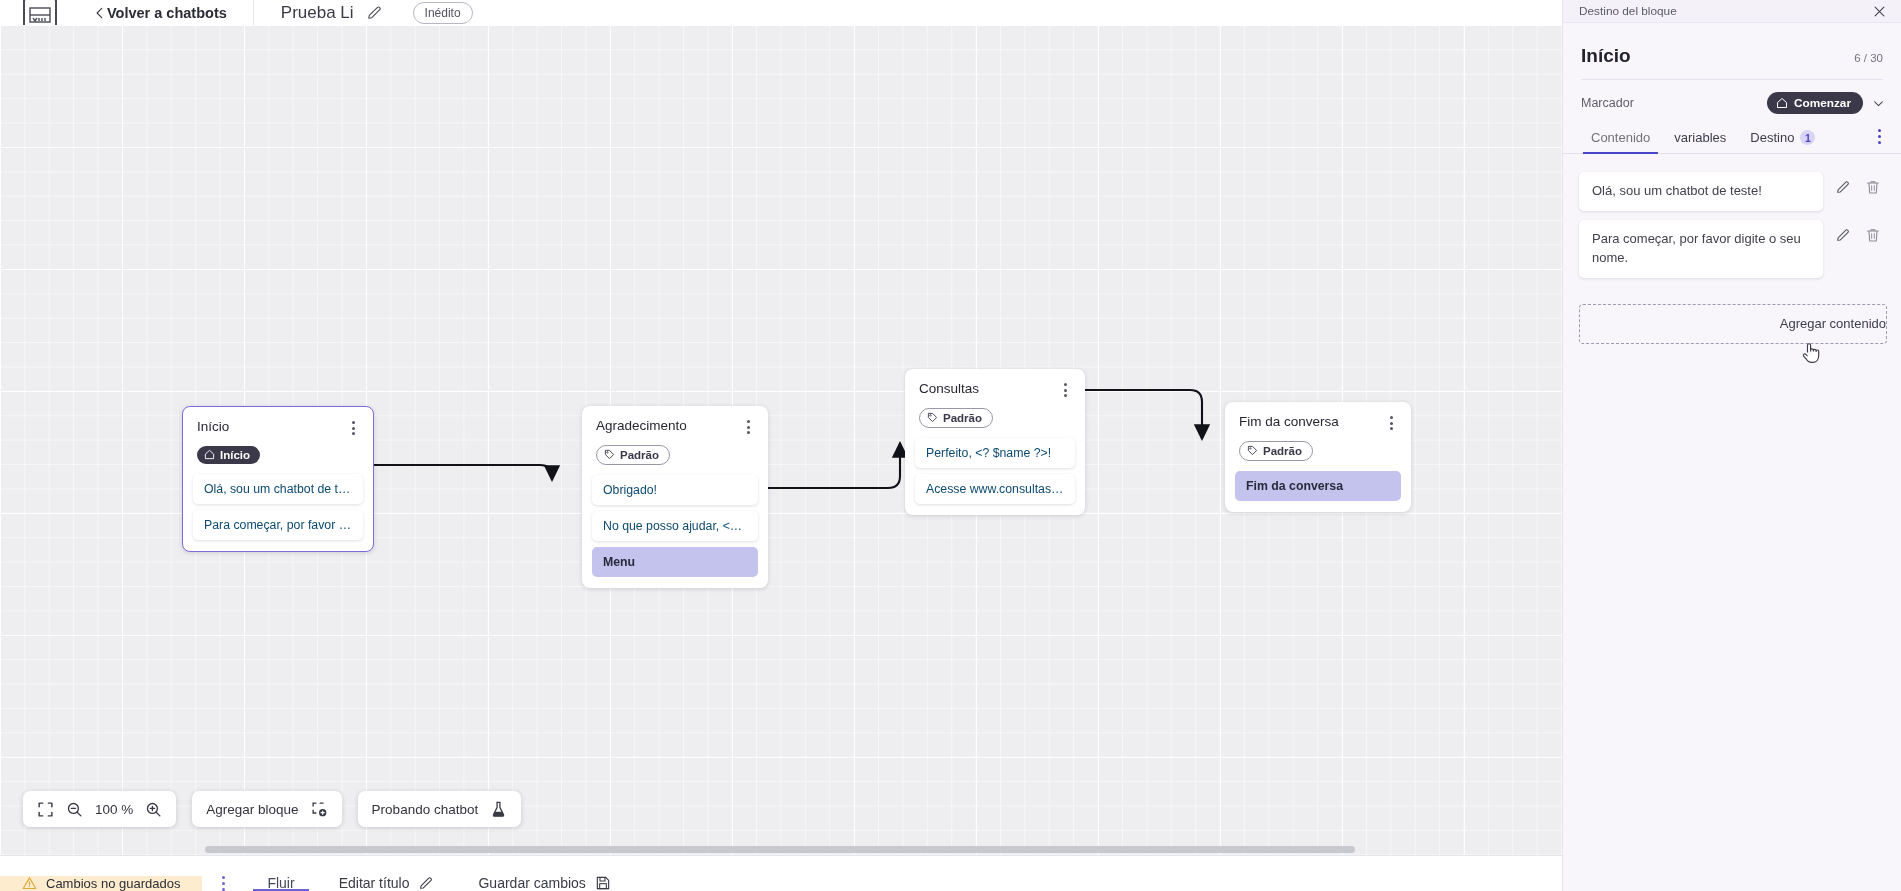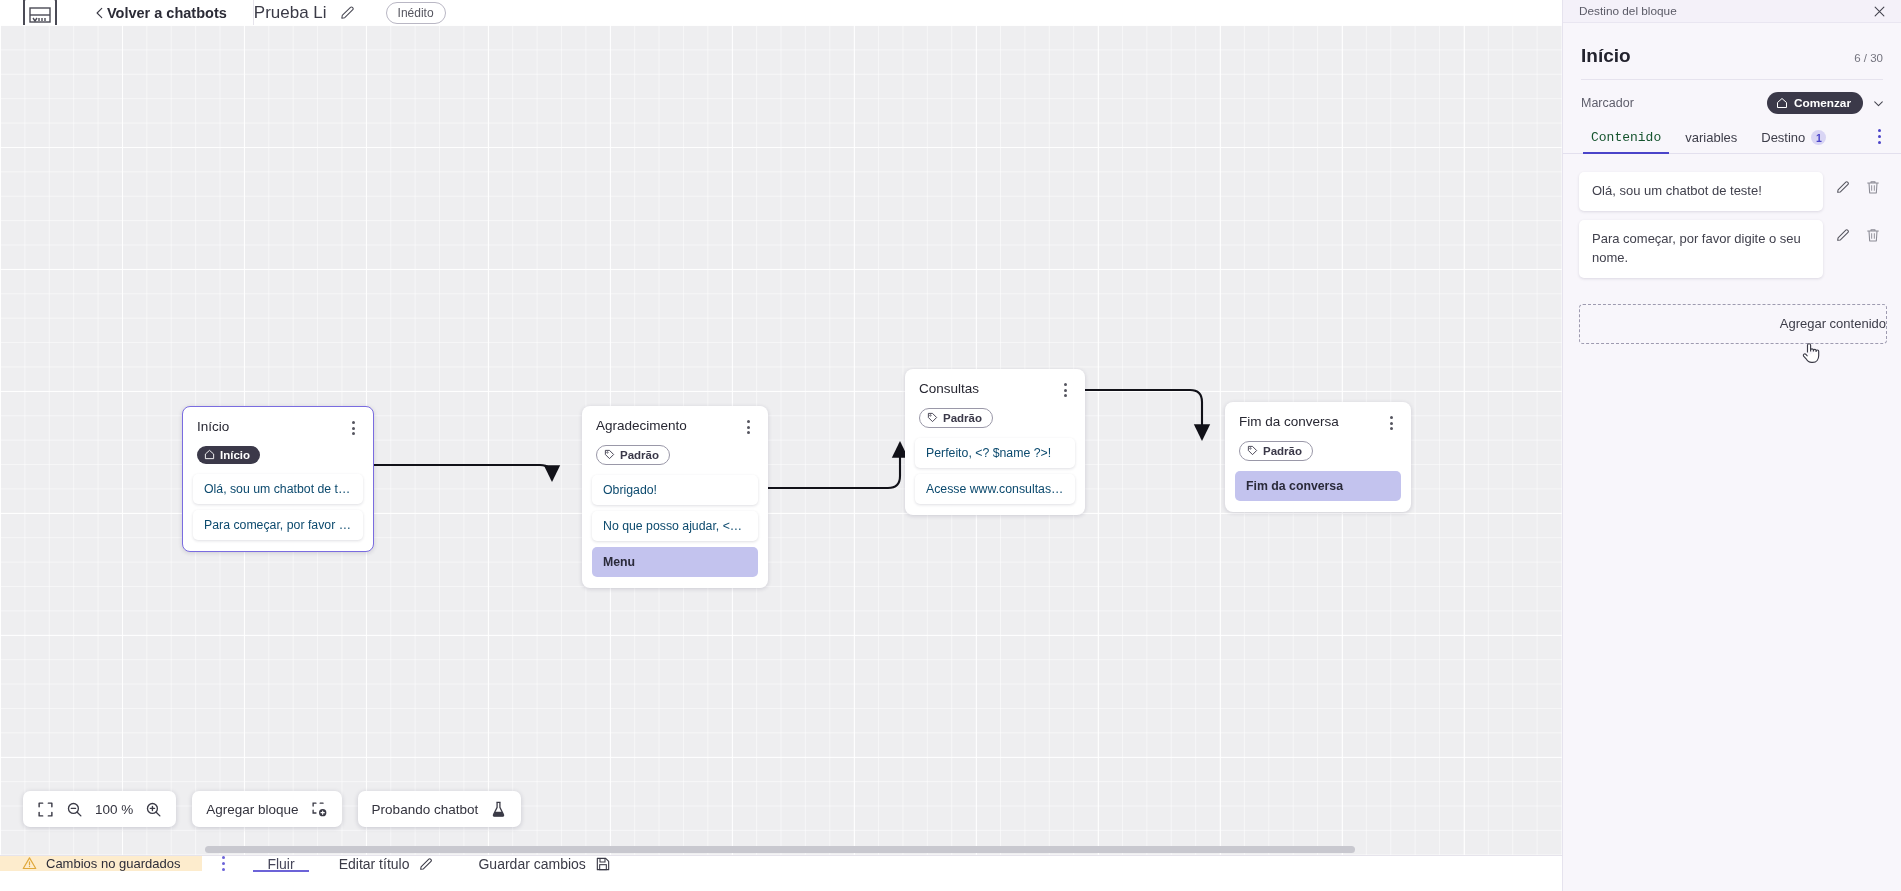--- a/index.html
+++ b/index.html
@@ -27,21 +27,21 @@
   #back-link {
     display: flex; align-items: center; 
     margin-left: 36px; cursor: pointer; flex: 0 0 auto;
   }
   #back-chevron { width: 14px; height: 14px; flex: 0 0 auto; }
   #back-label { font-size: 14.5px; color: #2b2b36; font-weight: 600; white-space: nowrap; }
   #topbar-divider {
     width: 1px; height: 44px; background: #e6e4ec; margin-left: 26px; flex: 0 0 auto;
   }
   #doc-title-wrap {
-    display: flex; align-items: center; gap: 12px; flex: 0 0 auto;
+    display: flex; align-items: center; gap: 12px; margin-left: 27px; flex: 0 0 auto;
   }
   #doc-title { font-size: 17px; color: #3a3a46; white-space: nowrap; }
   #title-edit-icon { width: 17px; height: 17px; cursor: pointer; flex: 0 0 auto; }
   #pub-badge {
     margin-left: 18px; border: 1px solid #b9b7c4; border-radius: 11px;
     padding: 3px 11px; font-size: 12px; color: #55555f; white-space: nowrap;
     flex: 0 0 auto;
   }
 
   
@@ -103,21 +103,21 @@
   }
   #h-scroll-thumb {
     position: absolute; left: 205px; top: 2px; width: 1150px; height: 7px;
     background: #c8c8cf; border-radius: 4px;
   }
 
   
   #statusbar {
     position: absolute; left: 0; bottom: 0; width: 1562px; height: 36px;
     background: #ffffff; border-top: 1px solid #e6e4ec;
-    display: flex; align-items: flex-start;
+    display: flex; align-items: flex-end;
   }
   #unsaved {
     background: #fdeccd; display: flex; align-items: center; gap: 9px;
     padding: 0 22px; font-size: 13px; color: #2d2d38; white-space: nowrap;
   }
   #warn-ico { width: 15px; height: 15px; flex: 0 0 auto; }
   #sb-kebab { display: flex; flex-direction: column; gap: 3px; align-items: center; justify-content: center; padding: 0 20px; cursor: pointer; }
   #sb-kebab i { width: 3px; height: 3px; border-radius: 50%; background: #6c63d8; display: block; }
   .sb-tab {
     display: flex; align-items: center; gap: 9px; padding: 0 22px;
@@ -176,21 +176,21 @@
   #marcador-caret { width: 13px; height: 13px; cursor: pointer; flex: 0 0 auto; }
 
   #content-tabs {
     display: flex; align-items: flex-end; gap: 0; padding: 15px 12px 0 16px;
     border-bottom: 1px solid #e3e0ee; position: relative;
   }
   .ctab {
     font-size: 13px; color: #3d3d49; padding: 0 12px 8px 12px; cursor: pointer;
     position: relative; white-space: nowrap; display: flex; align-items: center; gap: 6px;
   }
-  .ctab.active { color: #14532d; font-weight: 500; font-family: Liberation Mono, monospace; }
+  .ctab.active { color: #737373; font-weight: 500; }
   .ctab.active::after {
     content: ""; position: absolute; left: 4px; right: 4px; bottom: -1px; height: 2.5px; background: #4b44c9;
   }
   .ctab-badge {
     background: #d9d5f4; color: #4b44c9; font-size: 10.5px; font-weight: 700;
     border-radius: 50%; width: 15px; height: 15px;
     display: inline-flex; align-items: center; justify-content: center;
   }
   #ctabs-kebab {
     margin-left: auto; display: flex; flex-direction: column; gap: 3px;

